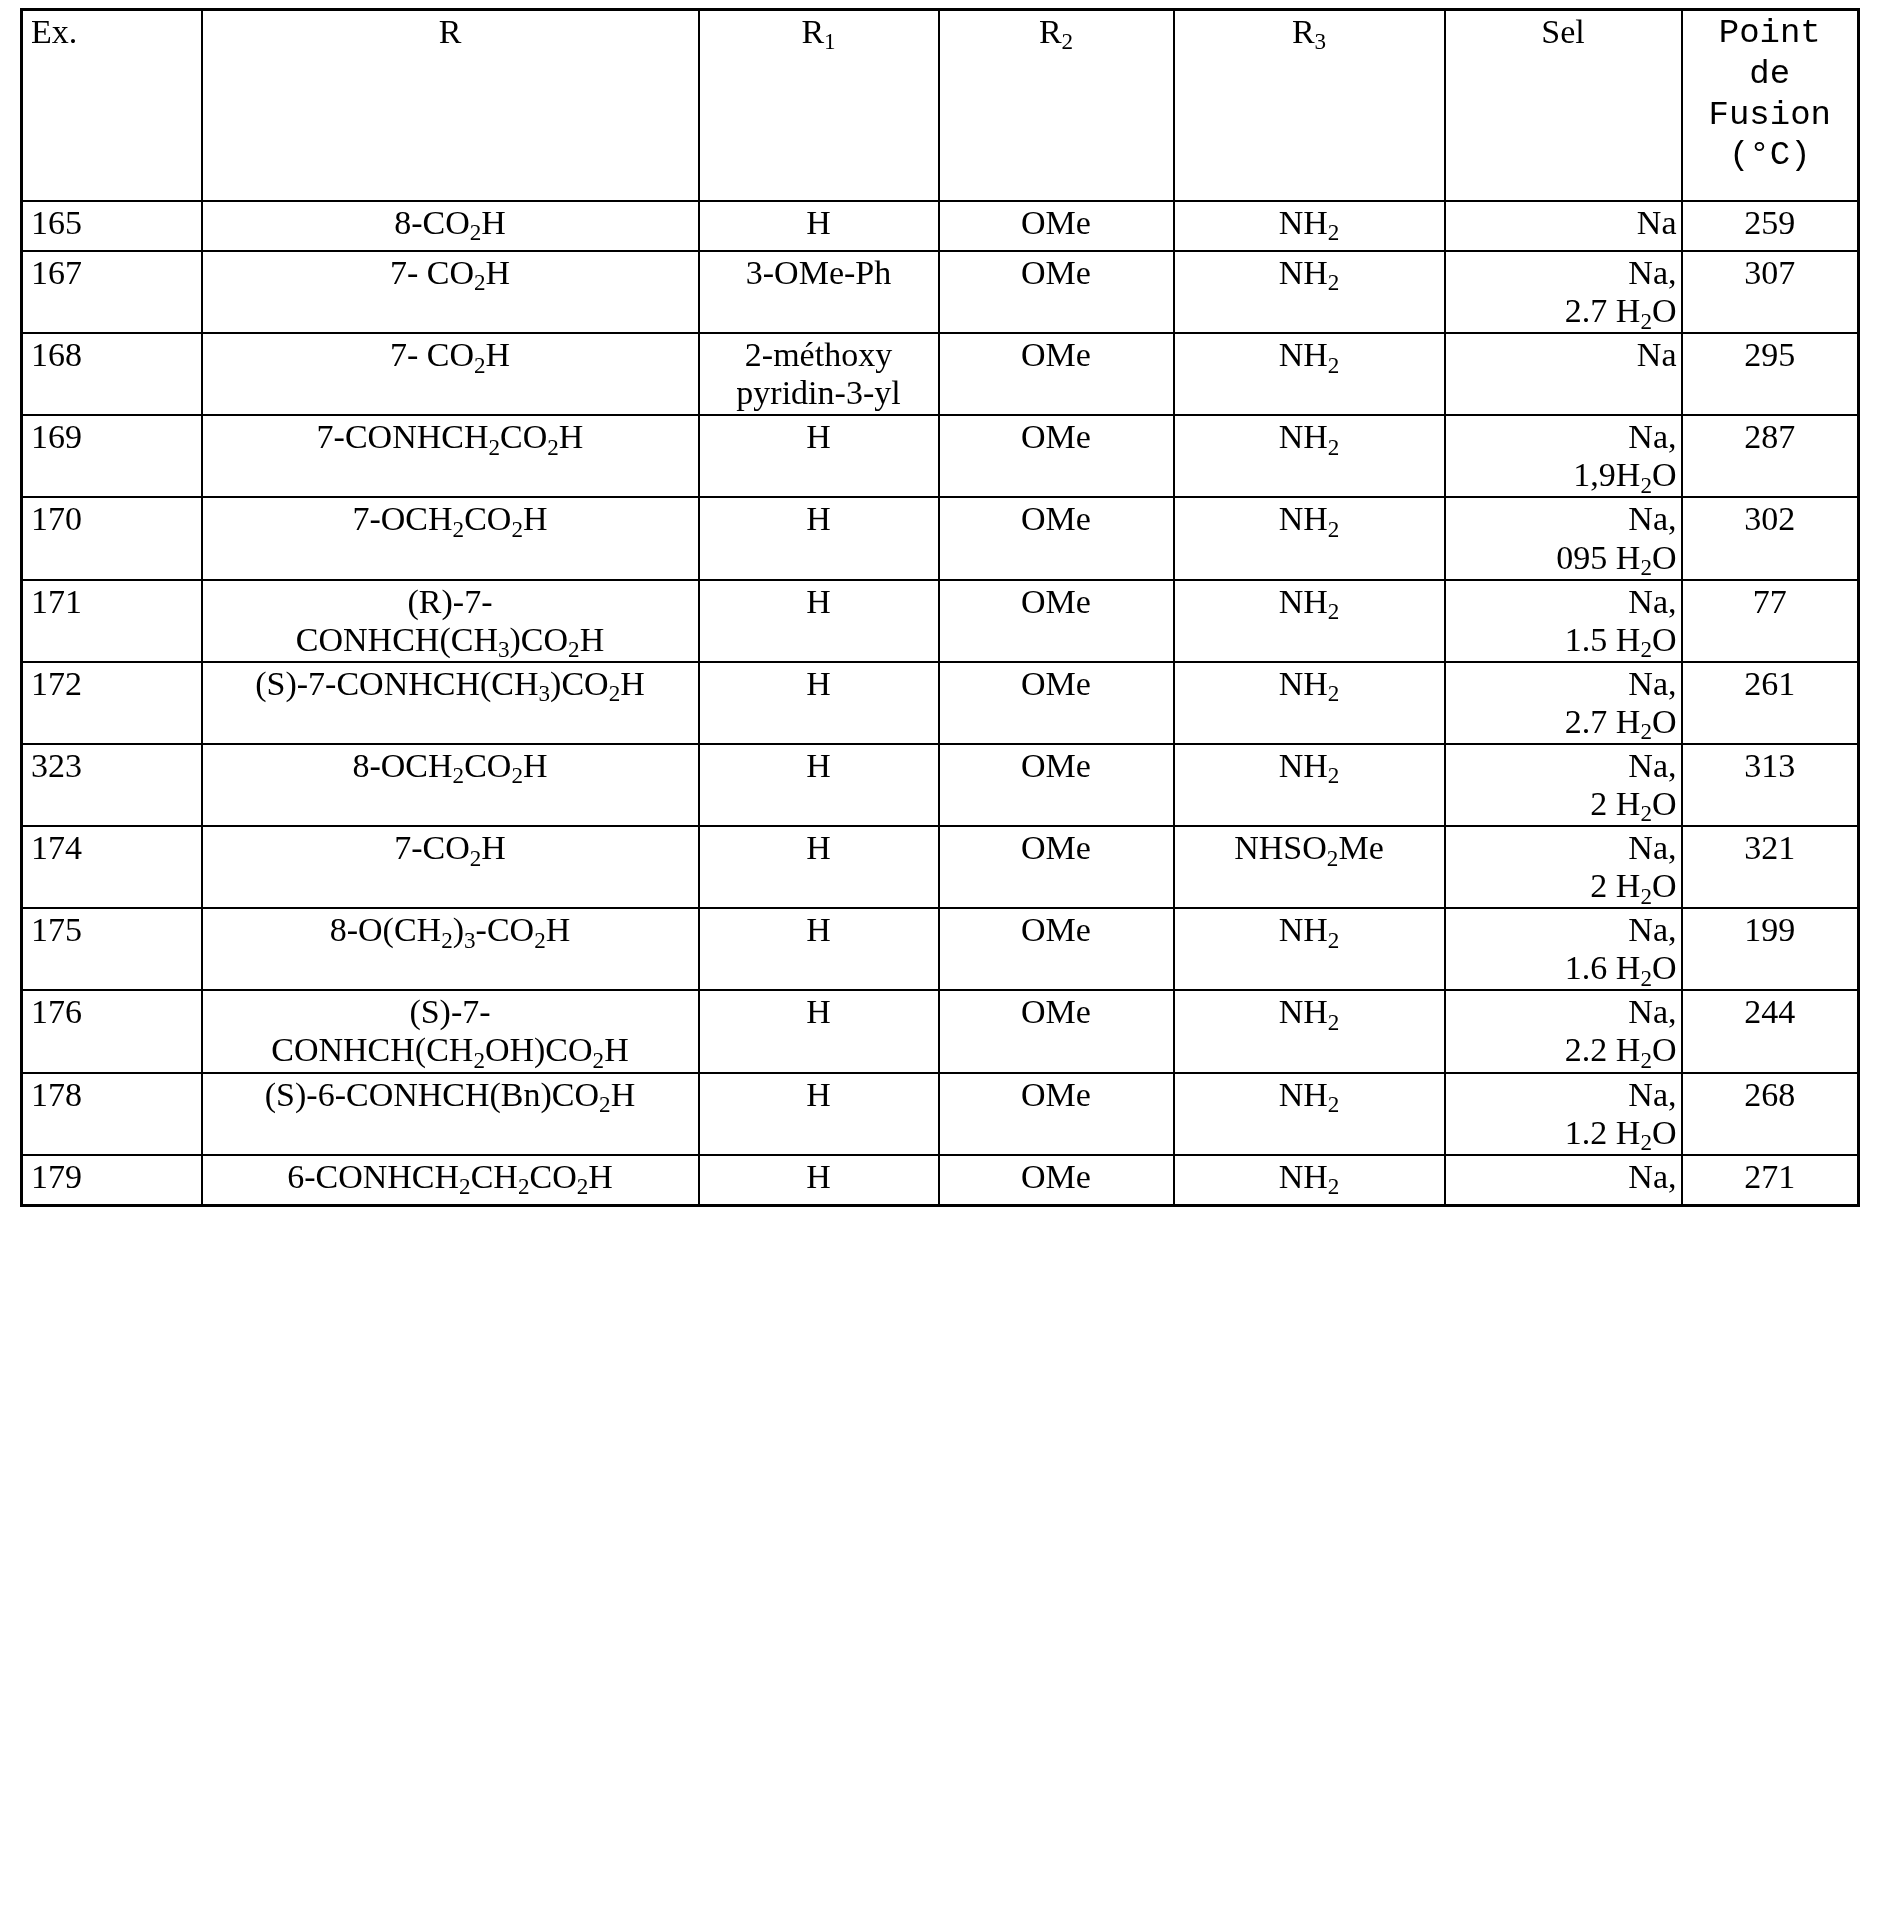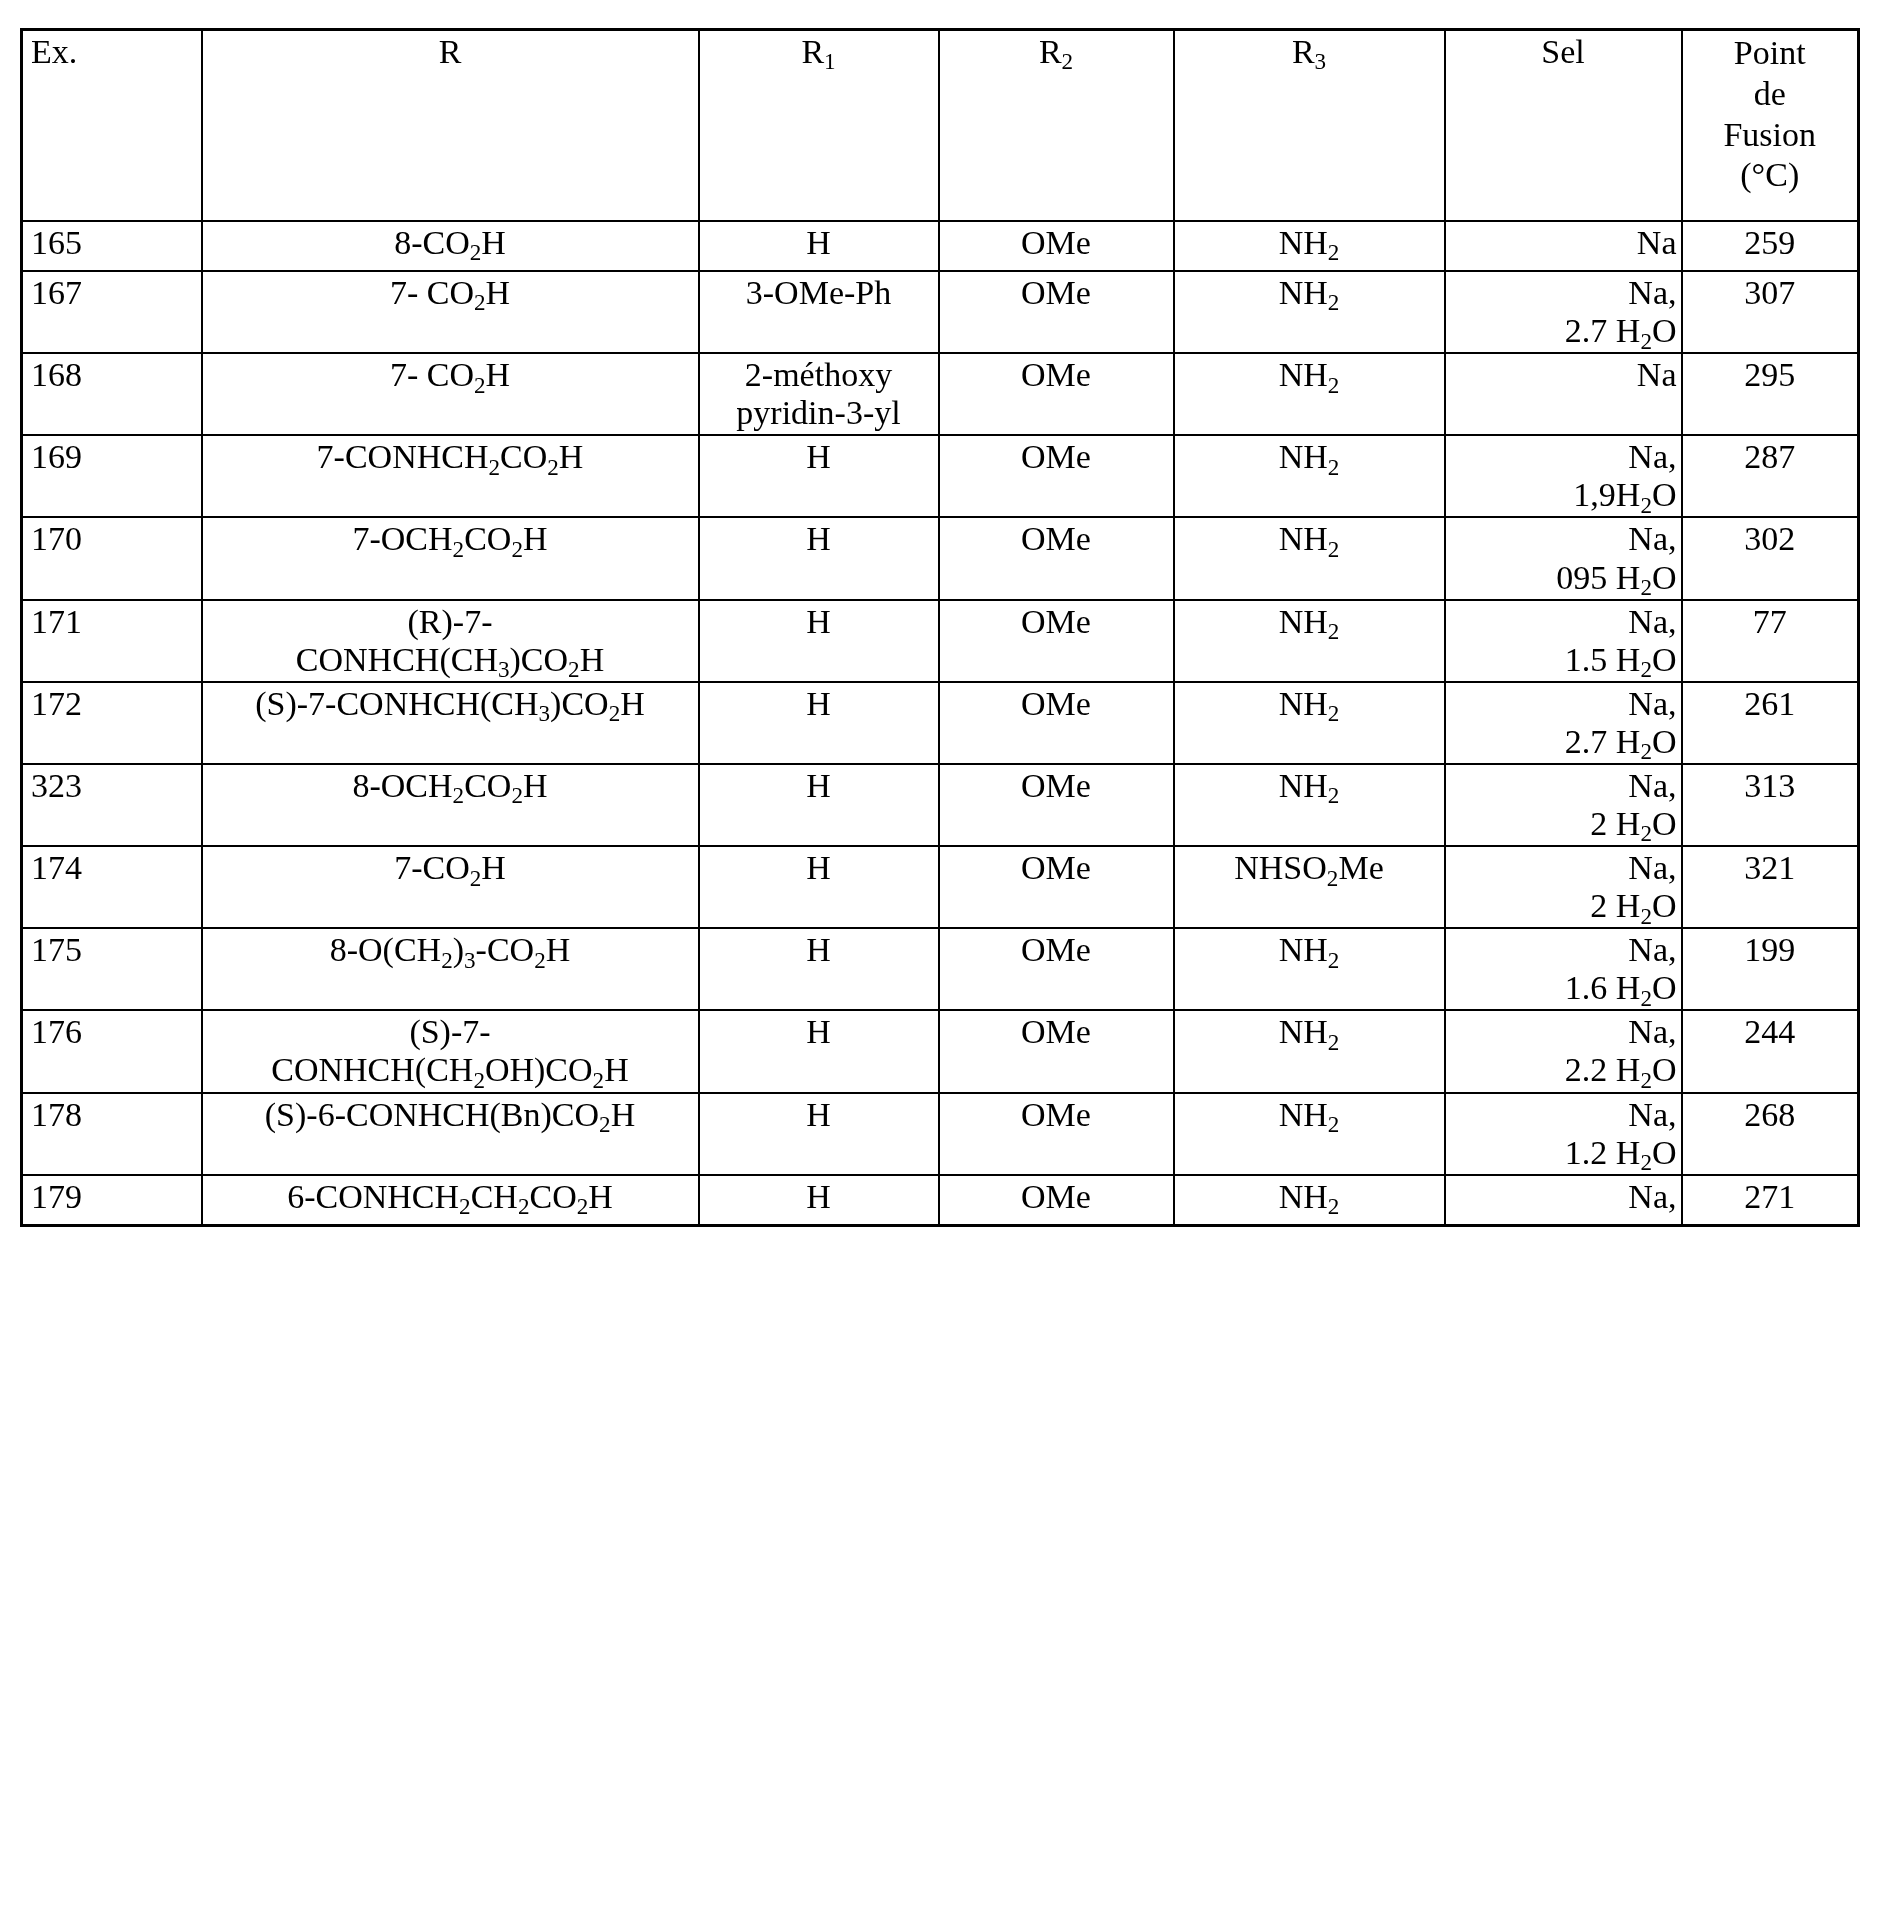--- a/index.html
+++ b/index.html
@@ -12,21 +12,21 @@
     height: 1907px;
     font-family: "Liberation Serif", "DejaVu Serif", serif;
     color: #000000;
     overflow: hidden;
   }
   .page {
     position: relative;
     width: 1877px;
     height: 1736px;
     box-sizing: border-box;
-    padding: 28px 20px 0 20px;
+    padding: 8px 20px 0 20px;
   }
   table.patent-table {
     border-collapse: collapse;
     width: 1837px;
     table-layout: fixed;
     border: 3px solid #000;
   }
   table.patent-table td,
   table.patent-table th {
     border: 2px solid #000;
@@ -49,20 +49,21 @@
   thead td {
     vertical-align: top;
     height: 185px;
   }
   thead td.head-ex {
     text-align: left;
     padding-left: 8px;
   }
   thead td.head-mp {
     line-height: 1.2;
+    font-family: Liberation Mono, monospace;
   }
   tbody td.cell-ex {
     text-align: left;
     padding-left: 8px;
     white-space: nowrap;
   }
   tbody td.cell-r {
     text-align: center;
     margin-left: 27px;
   }

